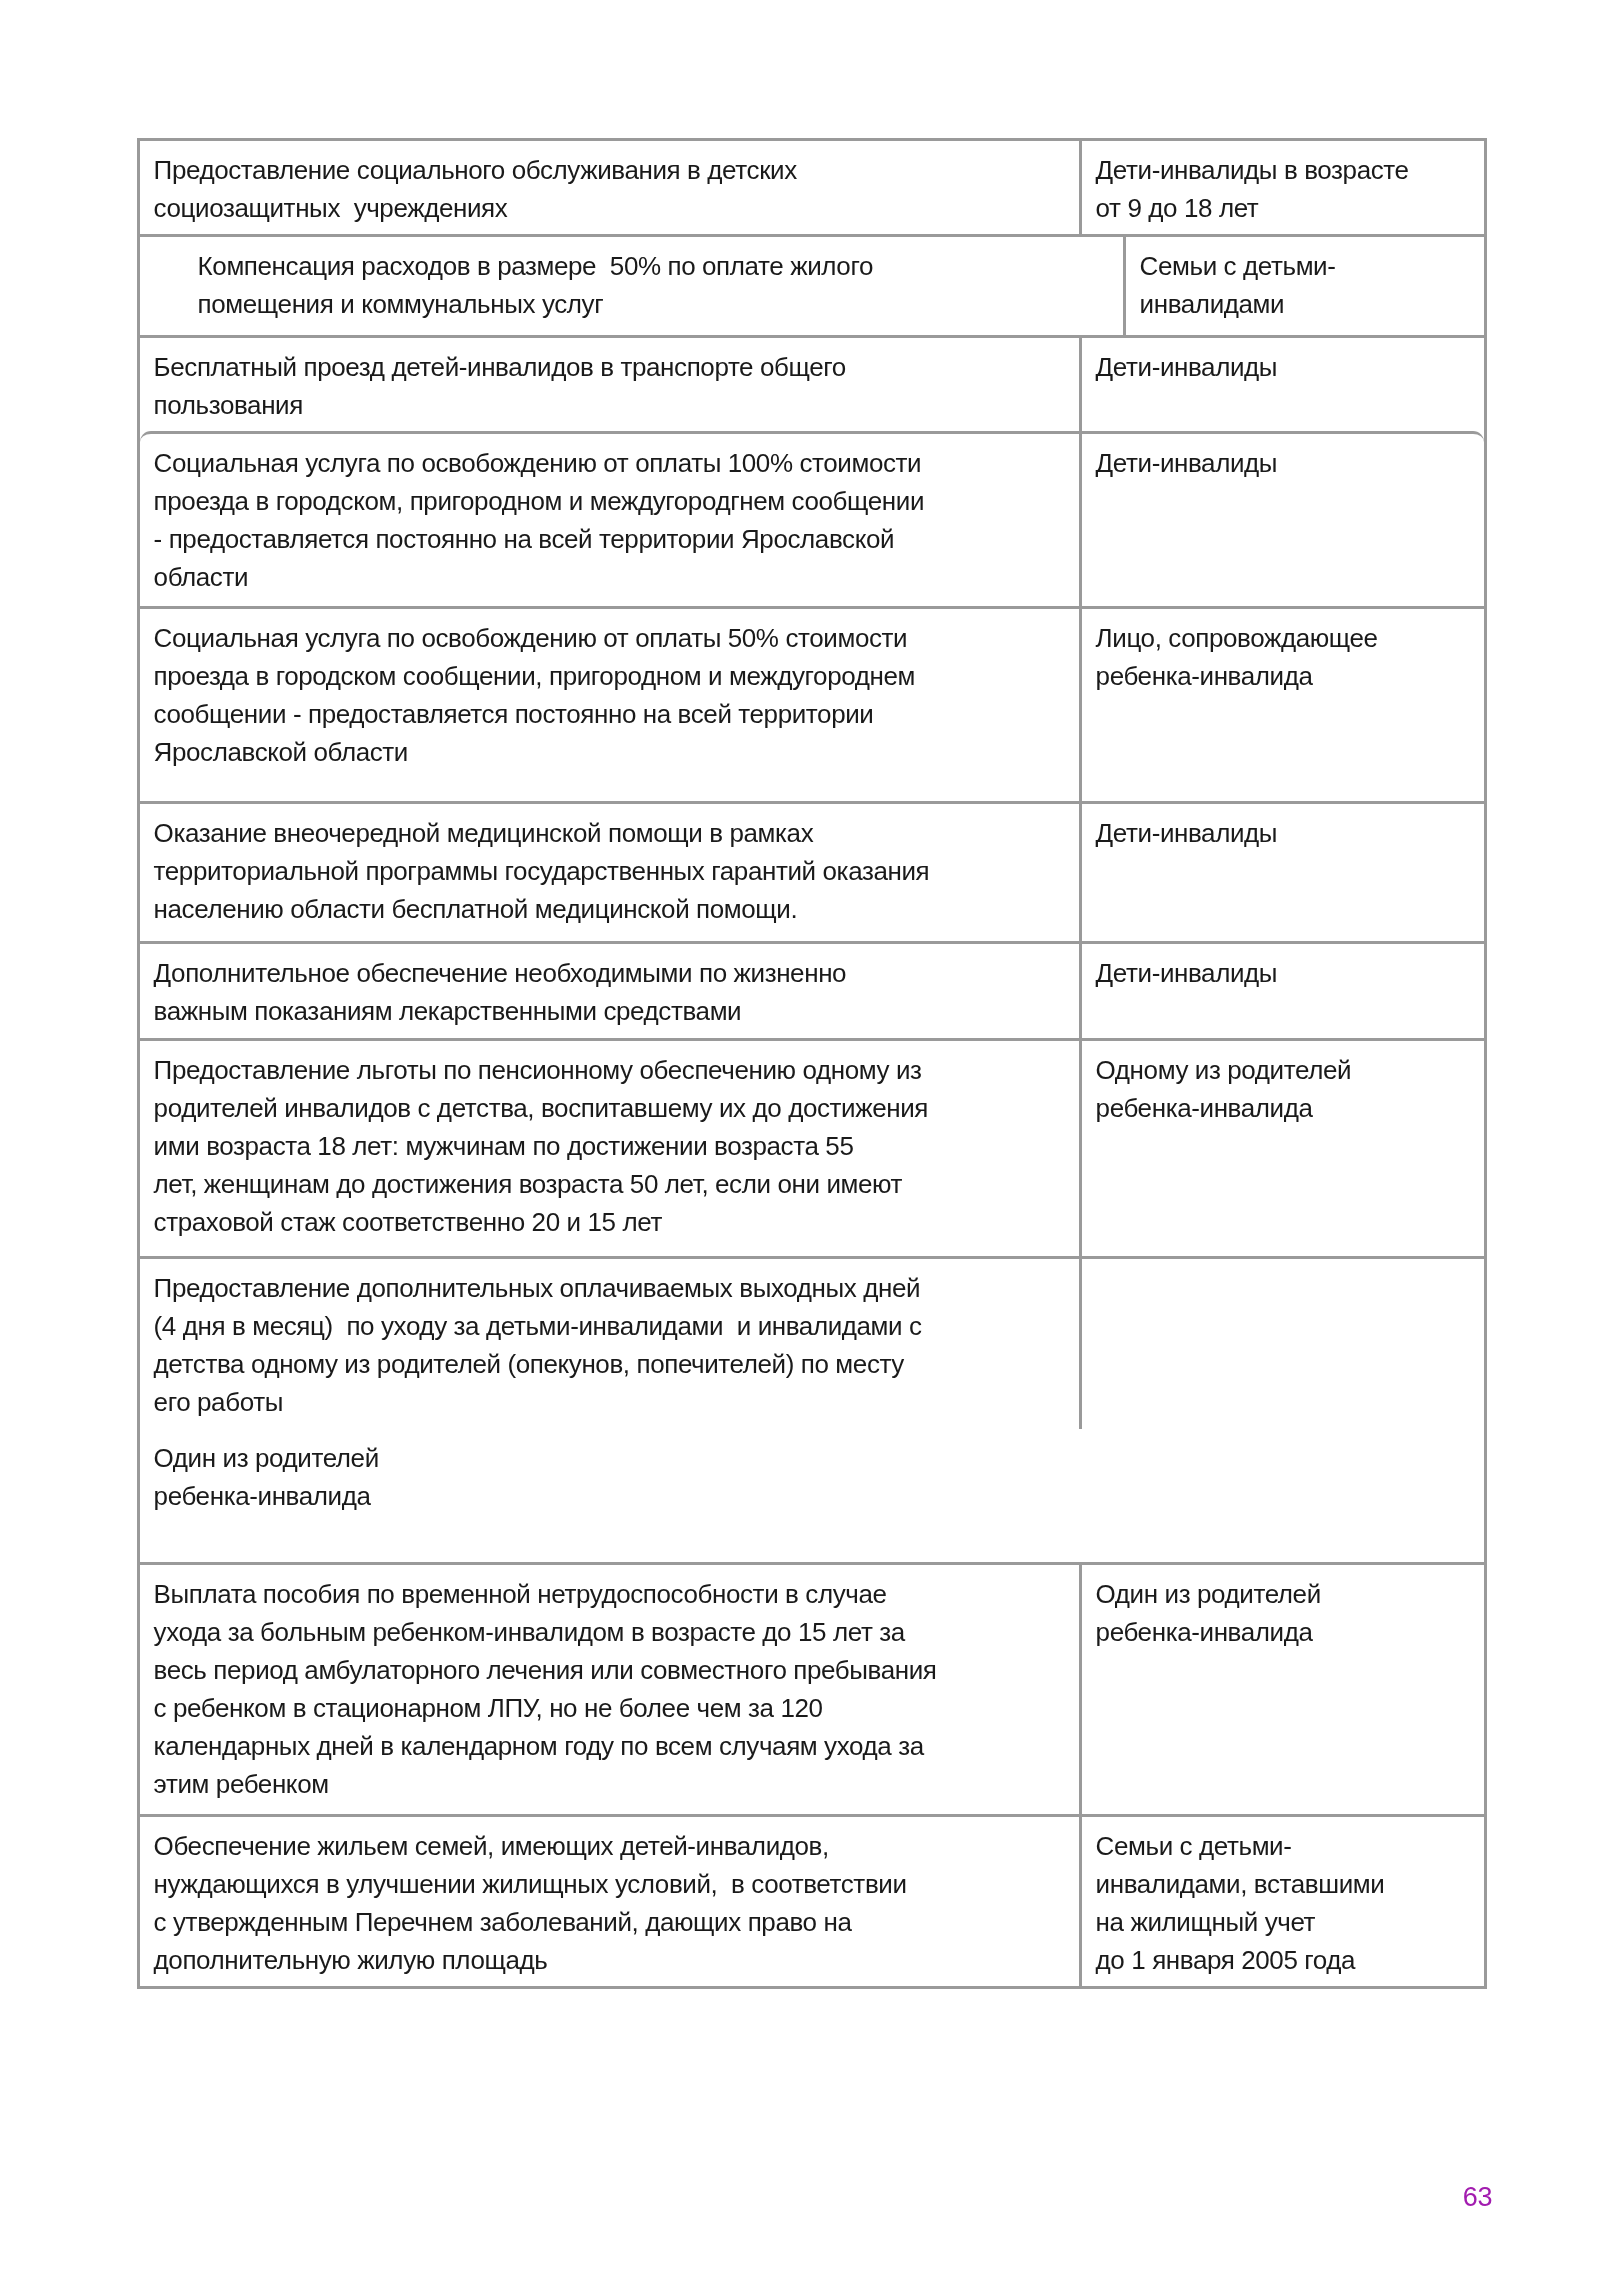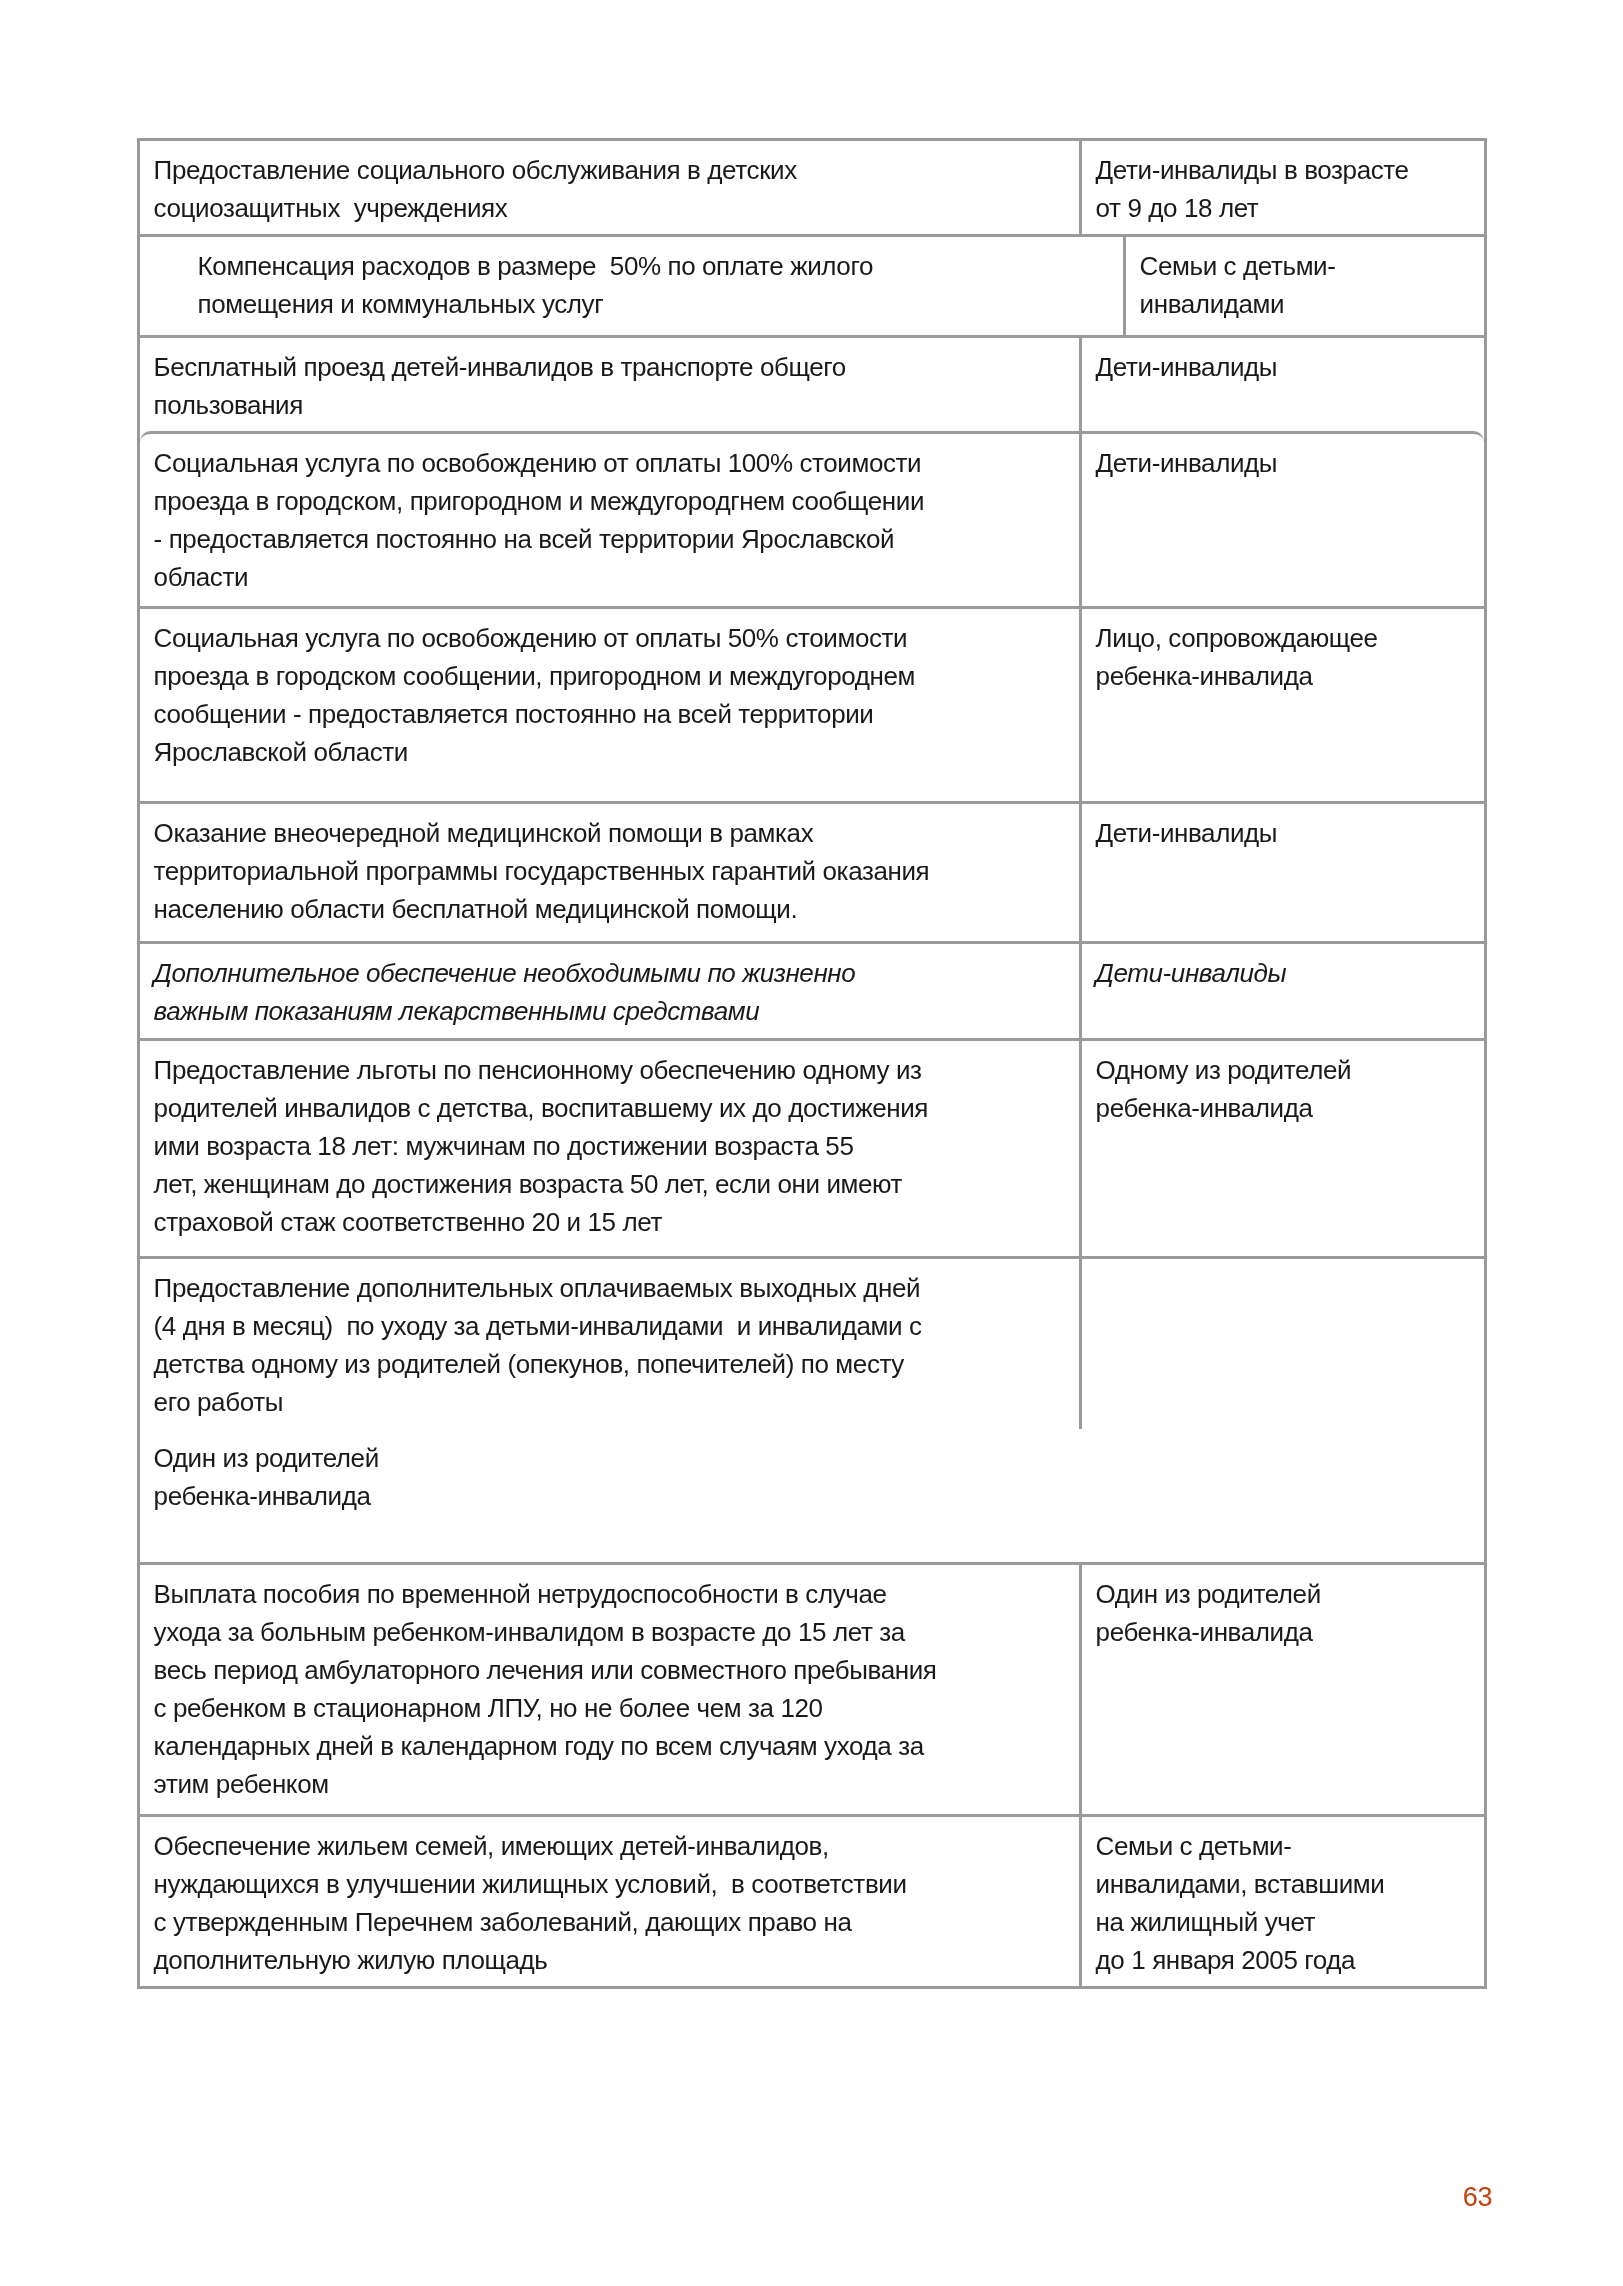--- a/index.html
+++ b/index.html
@@ -46,33 +46,33 @@
   .cell-recipient {
     flex: 1;
   }
   
   .row:nth-child(1)  { min-height: 90px;  }
   .row:nth-child(2)  { min-height: 101px; padding-left: 44px; }
   .row:nth-child(3)  { min-height: 90px; }
   .row:nth-child(4)  { min-height: 175px; border-radius: 11px; }
   .row:nth-child(5)  { min-height: 195px; }
   .row:nth-child(6)  { min-height: 140px; }
-  .row:nth-child(7)  { min-height: 97px; font-style: italic; }
+  .row:nth-child(7)  { min-height: 97px; }
   .row:nth-child(8)  { min-height: 218px; }
   .row:nth-child(9)  { min-height: 173px; flex-direction: column; }
   .row:nth-child(10) { min-height: 252px; margin-top: 40px; }
   .row:nth-child(11) { min-height: 171px; align-items: flex-end; }
   .page-number {
     position: absolute;
     top: 2178px;
     right: 132px;
     font-size: 27px;
     line-height: 38px;
     letter-spacing: -0.4px;
-    color: #c2410c;
+    color: #a21caf;
   }
 </style>
 </head>
 <body>
 
 <div class="page">
   <div class="benefits-table" id="benefits-table">
       <div class="row">
         <div class="cell cell-benefit">Предоставление социального обслуживания в детских
 социозащитных  учреждениях</div>

